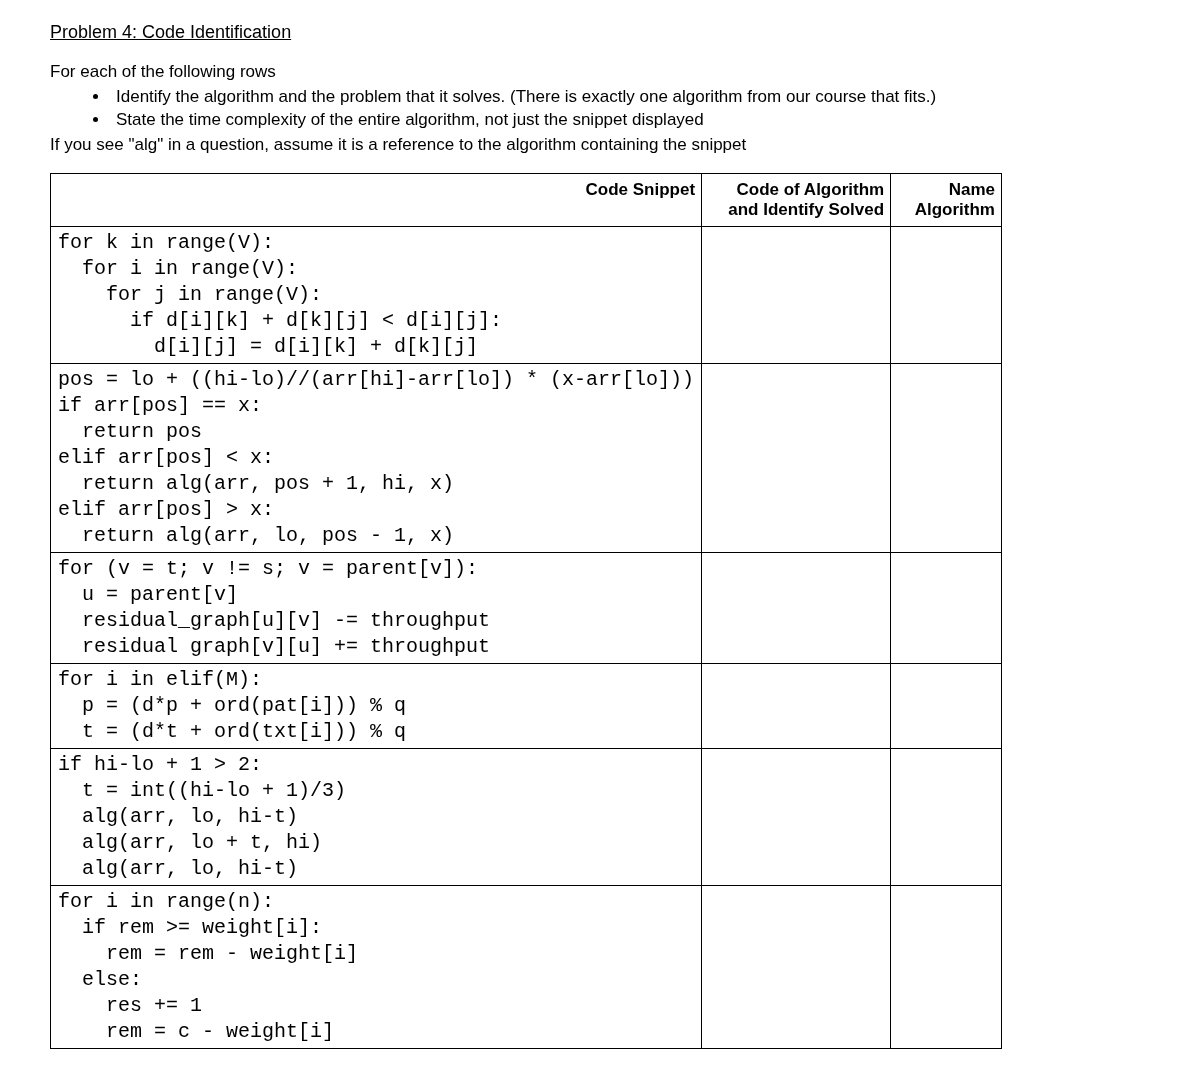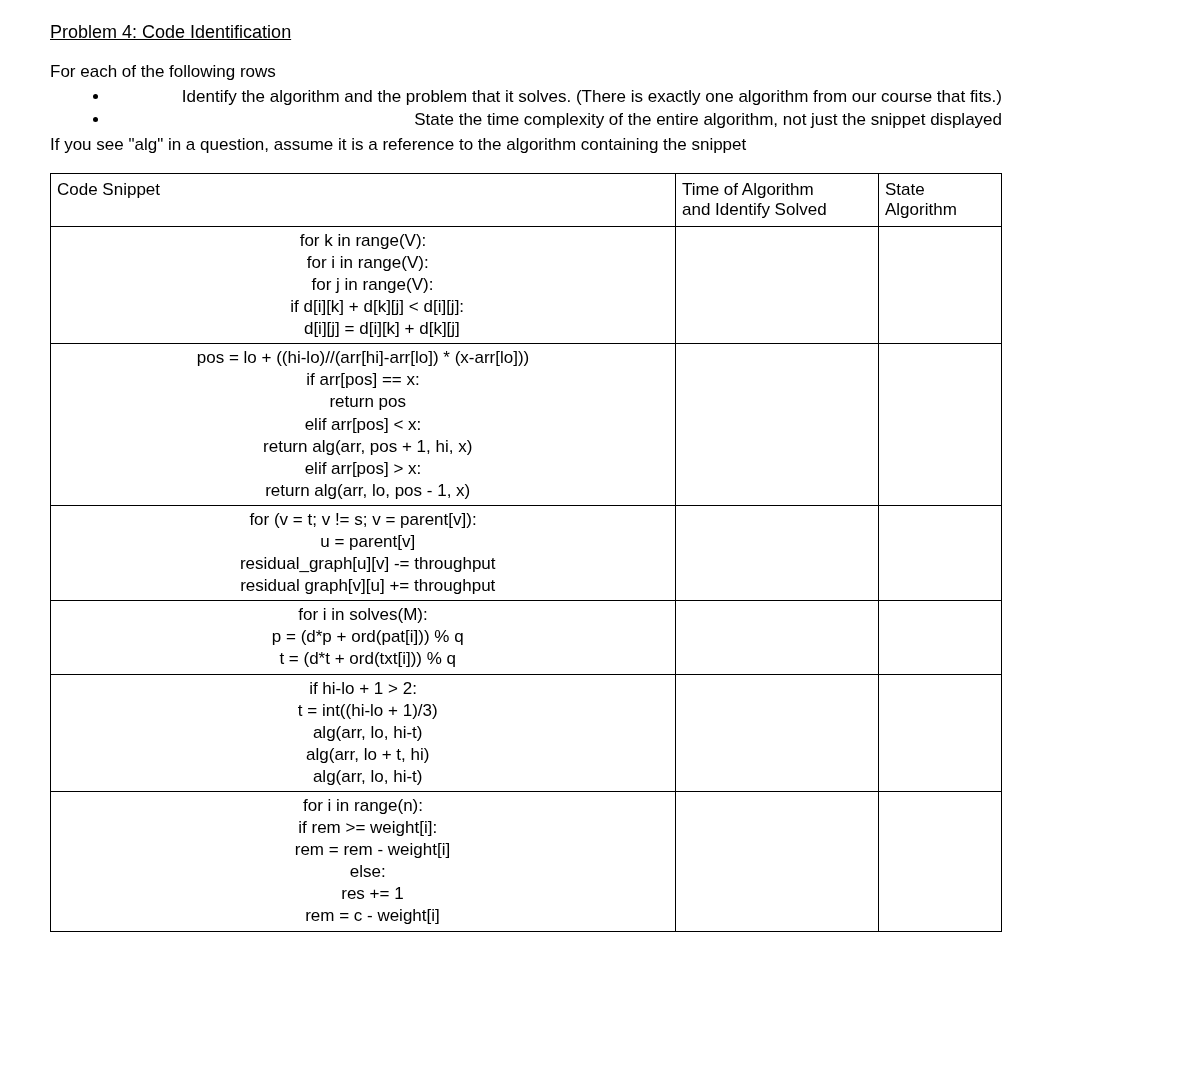--- a/index.html
+++ b/index.html
@@ -28,57 +28,55 @@
   ul.bullets {
     margin: 2px 0 2px 0;
     padding-left: 60px;
     font-size: 17px;
     line-height: 1.35;
   }
   ul.bullets li {
     list-style-type: disc;
     padding-left: 6px;
     margin-bottom: 0;
-    text-align: right;
   }
   .post {
     font-size: 17px;
     line-height: 1.35;
     margin-bottom: 16px;
   }
   table.grid {
     border-collapse: collapse;
     width: 100%;
     margin-top: 4px;
   }
   table.grid th, table.grid td {
     border: 1px solid #000;
     vertical-align: top;
   }
   table.grid th {
-    font-weight: normal;
+    font-weight: bold;
     font-size: 17px;
     padding: 6px 6px;
-    text-align: left;
+    text-align: right;
     white-space: nowrap;
   }
   td.answer {
     width: 200px;
   }
   td.complex {
     width: 120px;
   }
   pre.code {
-    font-family: Liberation Sans, sans-serif;
-    font-size: 17px;
+    font-family: Liberation Mono, monospace;
+    font-size: 20px;
     line-height: 1.3;
     margin: 0;
     padding: 2px 6px 2px 6px;
     white-space: pre;
-    text-align: center;
   }
 </style>
 </head>
 <body>
 
 <div class="page">
 
   <div class="title">Problem 4: Code Identification</div>
 
   <div class="intro">For each of the following rows</div>
@@ -88,25 +86,25 @@
     <li>State the time complexity of the entire algorithm, not just the snippet displayed</li>
   </ul>
 
   <div class="post">If you see "alg" in a question, assume it is a reference to the algorithm containing the snippet</div>
 
   <table class="grid">
     <thead>
       <tr>
         <th>Code Snippet</th>
         <th>
-          <span>Time of Algorithm</span><br>
+          <span>Code of Algorithm</span><br>
           <span>and Identify Solved</span>
         </th>
         <th>
-          <span>State</span><br>
+          <span>Name</span><br>
           <span>Algorithm</span>
         </th>
       </tr>
     </thead>
     <tbody>
       <tr>
         <td>
             <pre class="code">for k in range(V):
   for i in range(V):
     for j in range(V):
@@ -134,21 +132,21 @@
             <pre class="code">for (v = t; v != s; v = parent[v]):
   u = parent[v]
   residual_graph[u][v] -= throughput
   residual graph[v][u] += throughput</pre>
           </td>
         <td class="answer"></td>
         <td class="complex"></td>
       </tr>
       <tr>
         <td>
-            <pre class="code">for i in solves(M):
+            <pre class="code">for i in elif(M):
   p = (d*p + ord(pat[i])) % q
   t = (d*t + ord(txt[i])) % q</pre>
           </td>
         <td class="answer"></td>
         <td class="complex"></td>
       </tr>
       <tr>
         <td>
             <pre class="code">if hi-lo + 1 &gt; 2:
   t = int((hi-lo + 1)/3)

